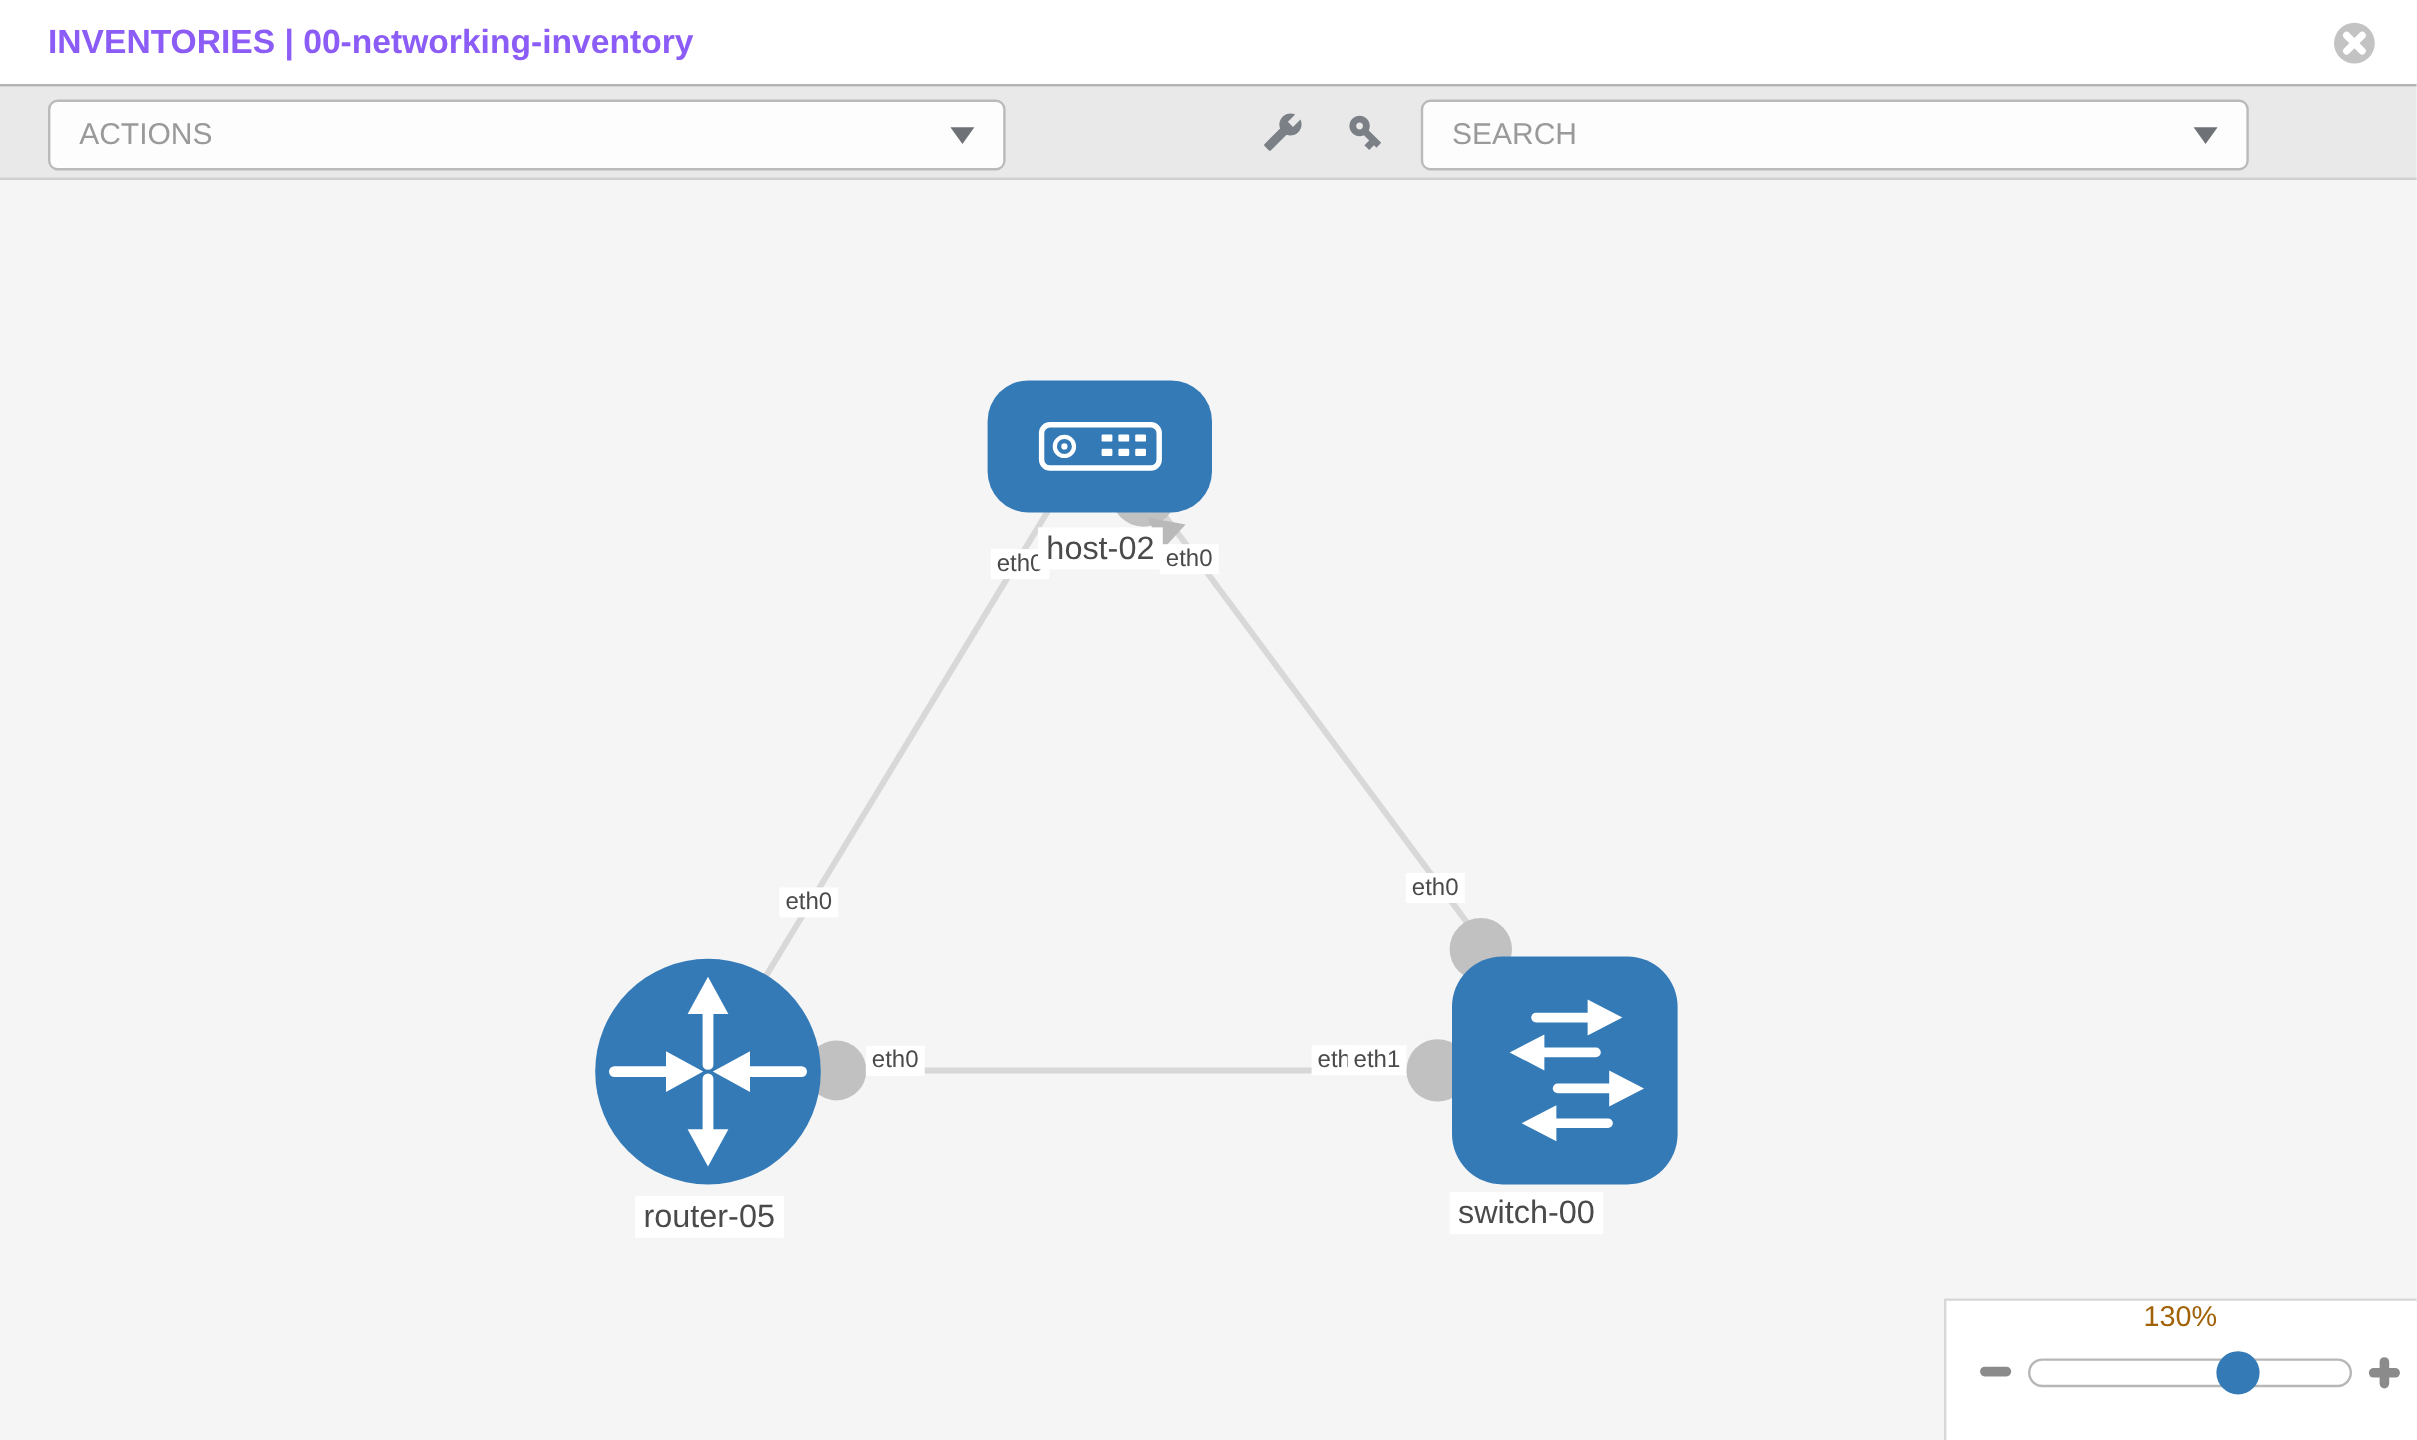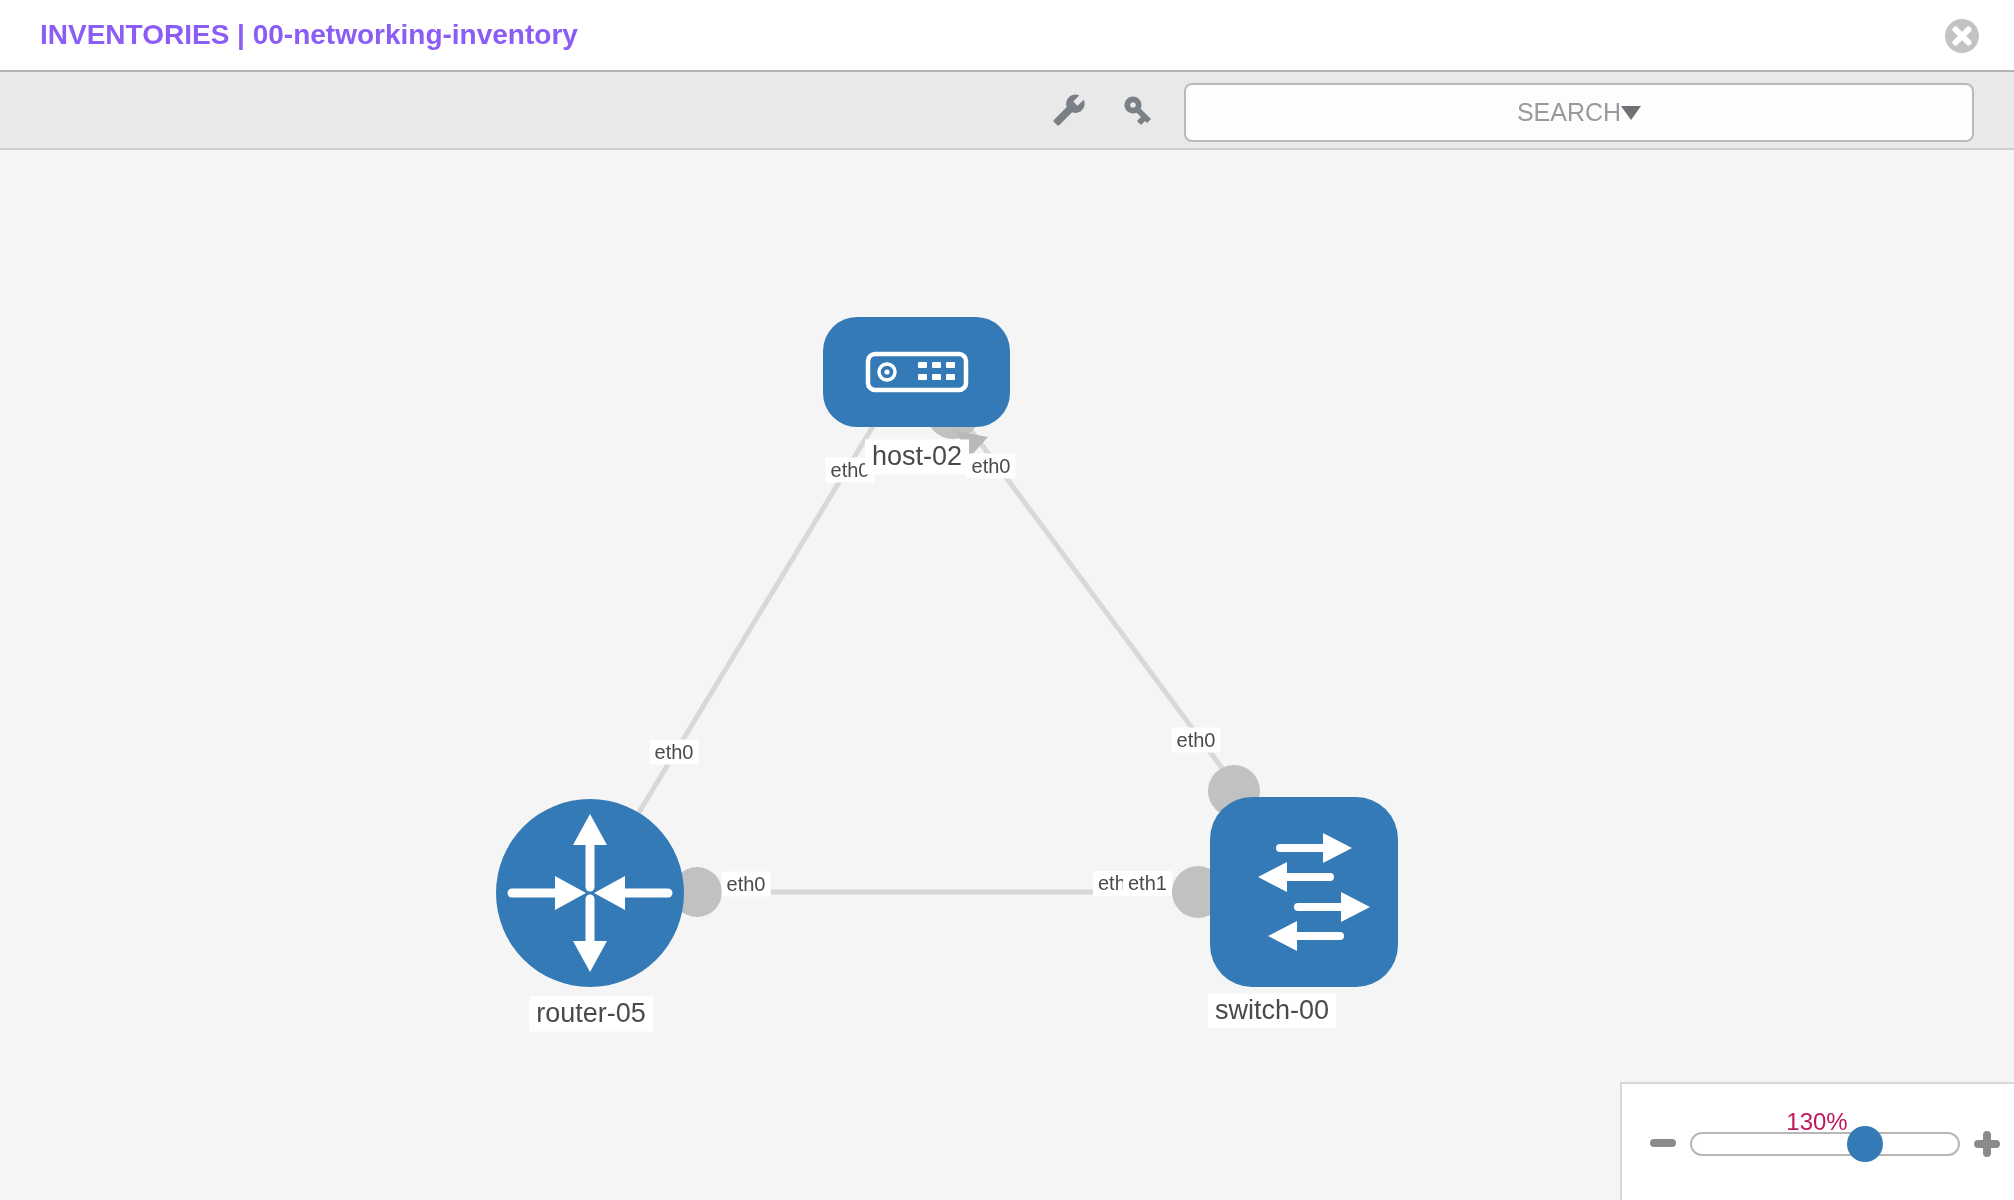--- a/index.html
+++ b/index.html
@@ -14,40 +14,40 @@
              padding:0;border:none;background:none;cursor:pointer;}
 
   
   .toolbar{position:relative;height:80px;background:#e9e9e9;box-sizing:border-box;
            border-top:2px solid #b3b3b3;border-bottom:2px solid #cfcfcf;}
   .select{position:absolute;top:11px;height:59px;box-sizing:border-box;
           background:#fdfdfd;border:2px solid #b8babc;border-radius:8px;
           display:flex;align-items:center;justify-content:space-between;
           padding:0 24px;font-size:25px;color:#9a9a9a;cursor:pointer;}
   .select.actions{left:40px;width:798px;}
-  .select.search{left:1184px;width:790px;justify-content:center;}
+  .select.search{left:1184px;width:690px;}
   .caret{width:0;height:0;border-left:10px solid transparent;
          border-right:10px solid transparent;border-top:14px solid #6e7277;}
   .tools{position:absolute;left:1052px;top:0;height:76px;display:flex;
          align-items:center;gap:35px;}
   .tool{width:34px;height:34px;cursor:pointer;}
 
   
   .canvas{position:absolute;left:0;top:150px;width:2004px;height:1050px;background:#f5f5f6;}
   svg.topo{position:absolute;left:0;top:0;}
   .lbl{position:absolute;background:#ffffff;color:#4a4a4a;white-space:nowrap;line-height:1.15;}
   .if-lbl{font-size:20px;padding:1px 5px;transform:translate(-50%,-50%);}
   .if-lbl.anchored{transform:none;}
   .if-lbl.clip{overflow:hidden;width:30px;padding-right:0;}
   .node-lbl{font-size:27px;padding:2px 7px;transform:translate(-50%,-50%);}
 
   
   .zoom-panel{position:absolute;left:1620px;top:932px;width:402px;height:126px;
               box-sizing:border-box;background:#ffffff;border:2px solid #d8d8d8;}
-  .zoom-level{margin-top:24px;width:390px;text-align:center;font-size:24px;color:#be185d;}
+  .zoom-level{margin-top:0;width:390px;text-align:center;font-size:24px;color:#a16207;}
   .minus-btn{position:absolute;left:28px;top:55px;width:26px;height:8px;
              background:#8b8b8b;border-radius:4px;border:none;padding:0;cursor:pointer;}
   .slider-track{position:absolute;left:68px;top:48px;width:270px;height:24px;
                 box-sizing:border-box;background:#fff;border:2px solid #b7b7b7;
                 border-radius:13px;cursor:pointer;}
   .slider-handle{position:absolute;top:-8px;left:calc(65% - 18px);width:36px;height:36px;
                  border-radius:50%;background:#337ab7;cursor:grab;}
   .plus-btn{position:absolute;left:352px;top:47px;width:26px;height:26px;
             border:none;background:none;padding:0;cursor:pointer;}
   .plus-btn .h{position:absolute;left:0;top:9px;width:26px;height:8px;background:#8b8b8b;border-radius:4px;}
@@ -62,20 +62,24 @@
     <h1>INVENTORIES | 00-networking-inventory</h1>
     <button class="close-btn">
       <svg width="36" height="36" viewBox="0 0 36 36">
         <circle cx="18" cy="18" r="17" fill="#c3c3c3"></circle>
         <path d="M11.5 11.5 L24.5 24.5 M24.5 11.5 L11.5 24.5" stroke="#ffffff" stroke-width="6" stroke-linecap="round"></path>
       </svg>
     </button>
   </div>
 
   <div class="toolbar">
+    <div class="select actions">
+      <span>ACTIONS</span>
+      <span class="caret"></span>
+    </div>
 
     <div class="tools">
       <svg class="tool" viewBox="0 0 24 24">
         <path transform="scale(-1,1) translate(-24,0)" fill="#7b8086" d="M22.7 19l-9.1-9.1c.9-2.3.4-5-1.5-6.9-2-2-5-2.4-7.4-1.3L9 6 6 9 1.6 4.7C.4 7.1.9 10.1 2.9 12.1c1.9 1.9 4.6 2.4 6.9 1.5l9.1 9.1c.4.4 1 .4 1.4 0l2.3-2.3c.5-.4.5-1.1.1-1.4z"></path>
       </svg>
       <svg class="tool" viewBox="0 0 24 24">
         <g transform="rotate(45 12 12)">
           <path fill="#7b8086" d="M12.65 10C11.83 7.67 9.61 6 7 6c-3.31 0-6 2.69-6 6s2.69 6 6 6c2.61 0 4.83-1.67 5.65-4H17v4h4v-4h2v-4H12.65zM7 14c-1.1 0-2-.9-2-2s.9-2 2-2 2 .9 2 2-.9 2-2 2z"></path>
         </g>
       </svg>

